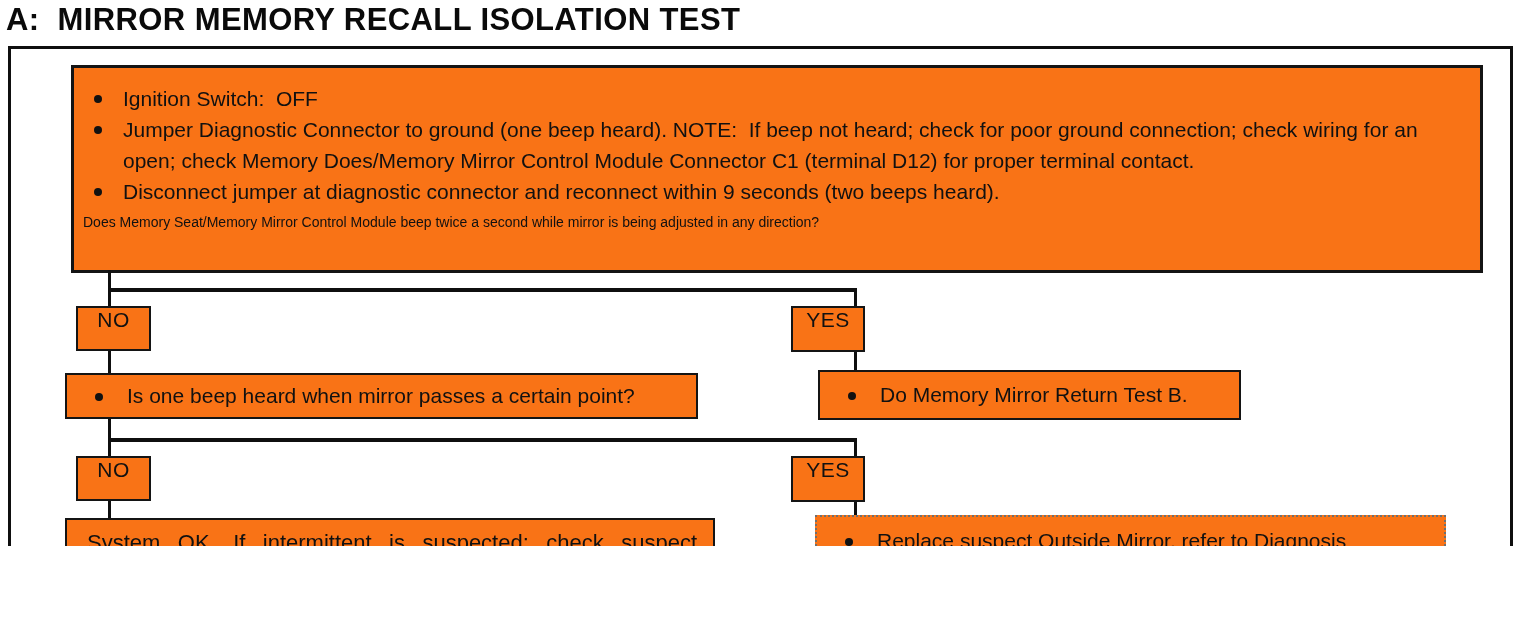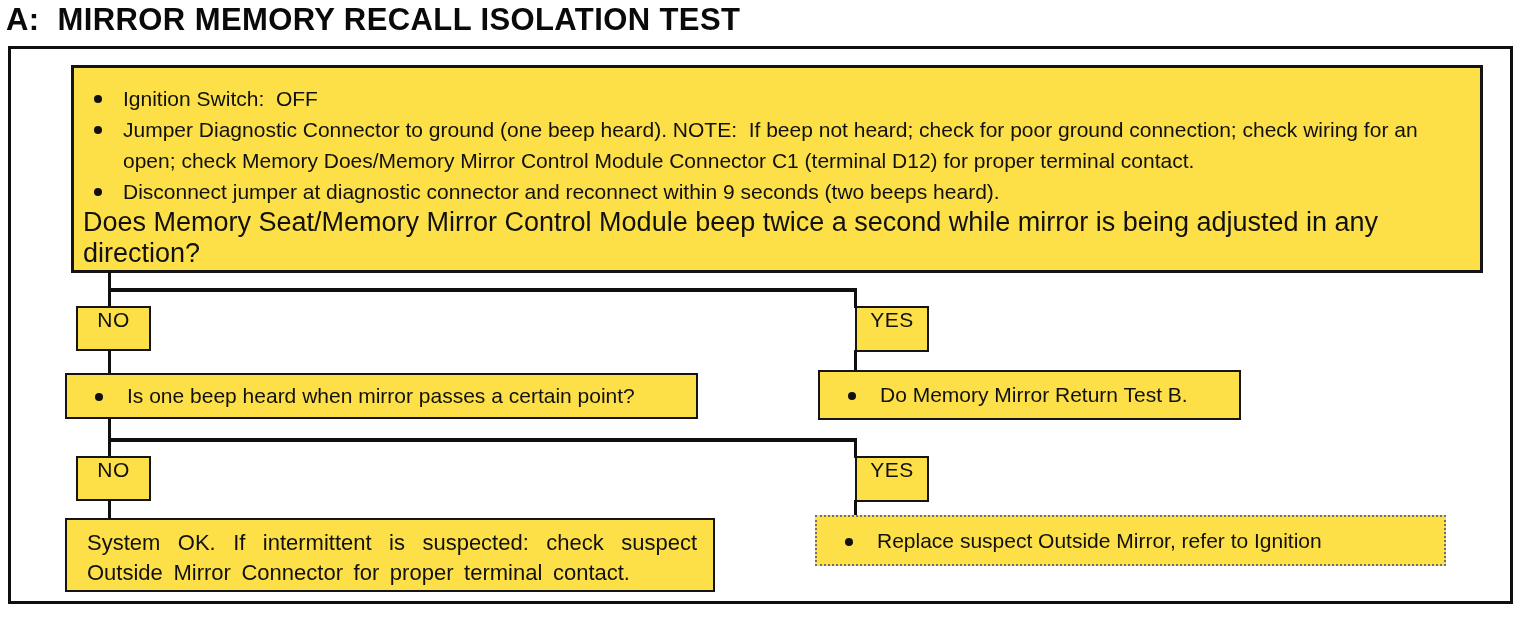--- a/index.html
+++ b/index.html
@@ -4,21 +4,21 @@
 <style>
   * { margin: 0; padding: 0; box-sizing: border-box; }
   html, body { background: #ffffff; }
   body {
     font-family: "Liberation Sans", "DejaVu Sans", sans-serif;
     color: #111111;
   }
   .page {
     position: relative;
     width: 1536px;
-    height: 618px;
+    height: 546px;
     background: #ffffff;
     overflow: hidden;
   }
   .title {
     position: absolute;
     left: 6px; top: 2px;
     font-size: 31px;
     font-weight: bold;
     letter-spacing: 0.4px;
     color: #0a0a0a;
@@ -27,21 +27,21 @@
   .outer-frame {
     position: absolute;
     left: 8px; top: 46px;
     width: 1505px; height: 558px;
     border: 3px solid #0f0f0f;
     background: #ffffff;
   }
   .box {
     position: absolute;
     border: 3px solid #141414;
-    background: #fde047;
+    background: #f97316;
   }
   .thin { border-width: 2px; }
   
   .setup-box {
     left: 68px; top: 62px;
     width: 1412px; height: 208px;
     padding: 15px 8px 0 0;
     font-size: 21px;
     line-height: 31px;
   }
@@ -50,36 +50,36 @@
     flex: none;
     width: 8px; height: 8px;
     border-radius: 50%;
     background: #111111;
     margin: 12px 21px 0 20px;
   }
   .bullet-text { flex: 1; white-space: pre-wrap; padding-right: 4px; }
   .question-row {
     padding-left: 9px;
     white-space: pre-wrap;
-    font-size: 27px;
+    font-size: 14px;
   }
   
   .line { position: absolute; background: #0f0f0f; }
   .v { width: 3px; }
   .h { height: 4px; }
   
   .label-box {
     display: flex;
     align-items: flex-start;
     justify-content: center;
     font-size: 21px;
     letter-spacing: 0.5px;
   }
   #no1, #no2 { left: 65px; width: 75px; height: 45px; }
-  #yes1, #yes2 { left: 844px; width: 74px; height: 46px; }
+  #yes1, #yes2 { left: 780px; width: 74px; height: 46px; }
   #no1, #yes1 { top: 303px; }
   #no2, #yes2 { top: 453px; }
   
   .result-box {
     display: flex;
     align-items: center;
     font-size: 21px;
   }
   .result-box .dot { margin: 2px 24px 0 28px; }
   #no-result-1 { left: 62px; top: 370px; width: 633px; height: 46px; }
@@ -157,17 +157,17 @@
     <div class="box thin label-box" id="no2" style="top:407px;">
       <span>NO</span>
     </div>
     <div class="box thin label-box" id="yes2" style="top:407px;">
       <span>YES</span>
     </div>
 
     <div class="box thin result-box" id="no-result-2" style="top:469px; left:54px;">System OK.  If intermittent is suspected:  check suspect Outside Mirror Connector for proper terminal contact.</div>
     <div class="box result-box" id="yes-result-2" style="top:466px; left:804px;">
       <span class="dot"></span>
-      <span>Replace suspect Outside Mirror, refer to Ignition</span>
+      <span>Replace suspect Outside Mirror, refer to Diagnosis</span>
     </div>
 
   </div>
 </div>
 
 </body></html>

